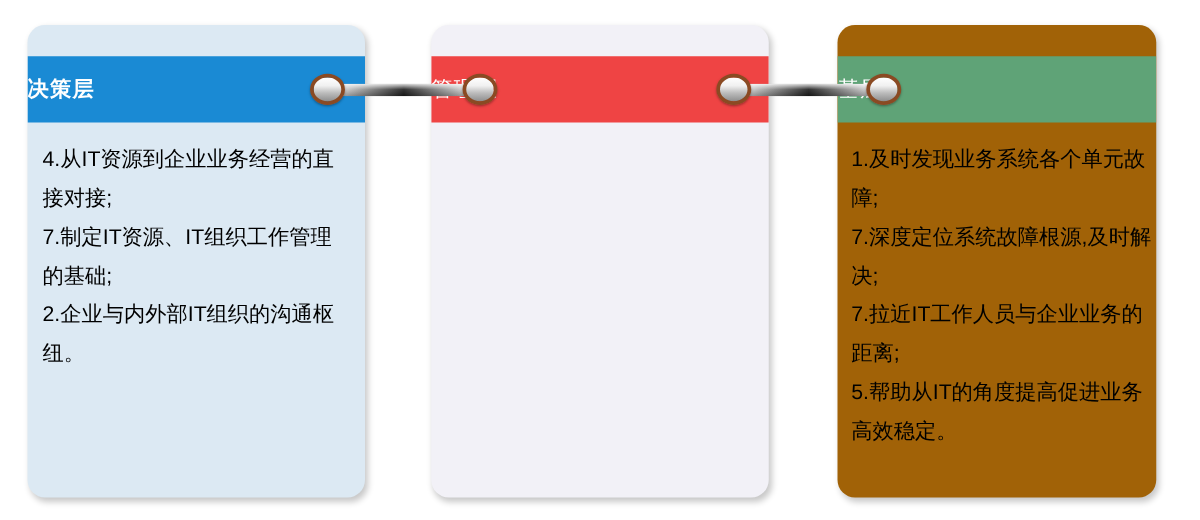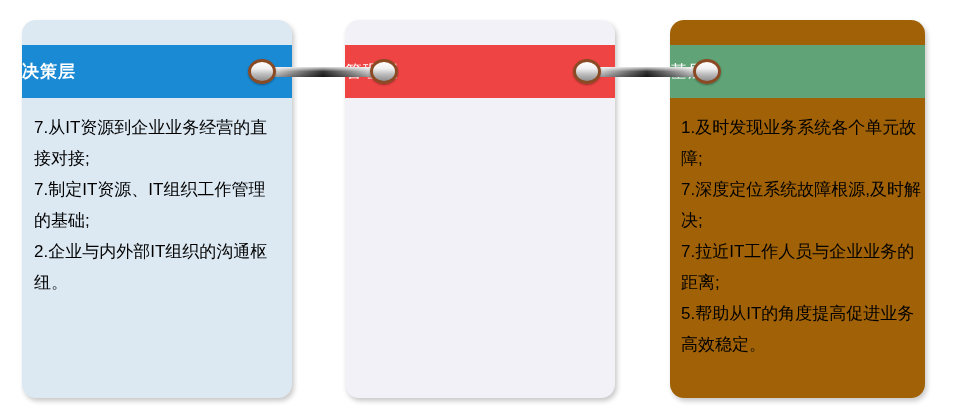--- a/index.html
+++ b/index.html
@@ -142,21 +142,21 @@
 </head>
 <body>
 
 <div id="stage">
 
   <div class="card card-1">
     <div class="card-header">
       <span class="card-title">决策层</span>
     </div>
     <div class="card-body">
-      <div class="body-line">7.从IT资源到企业业务经营的直接对接;</div>
+      <div class="body-line">4.从IT资源到企业业务经营的直接对接;</div>
       <div class="body-line">7.制定IT资源、IT组织工作管理的基础;</div>
       <div class="body-line">2.企业与内外部IT组织的沟通枢纽。</div>
     </div>
   </div>
 
   <div class="card card-2">
     <div class="card-header">
       <span class="card-title">管理层</span>
     </div>
   </div>

